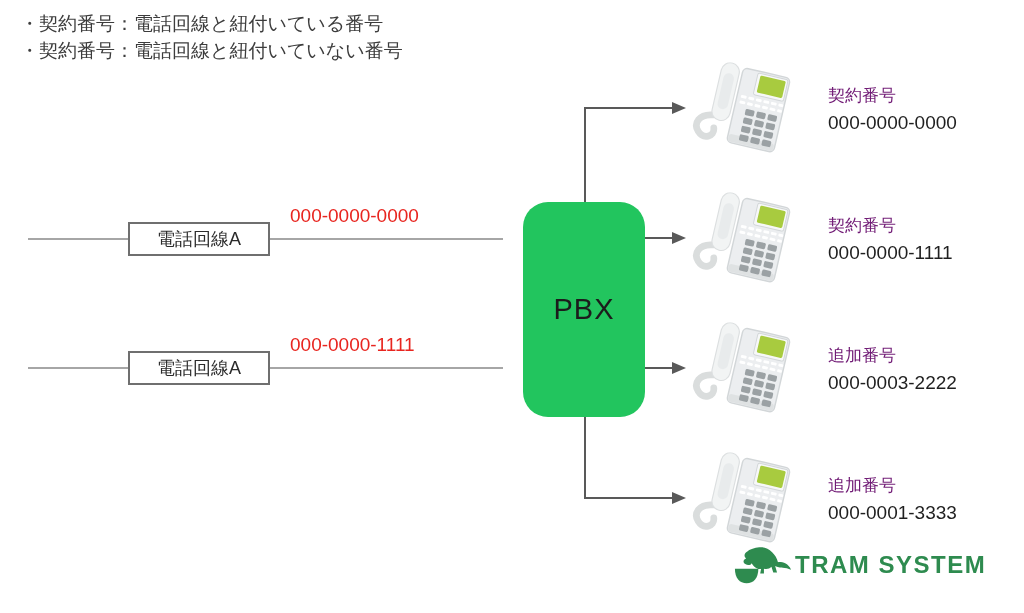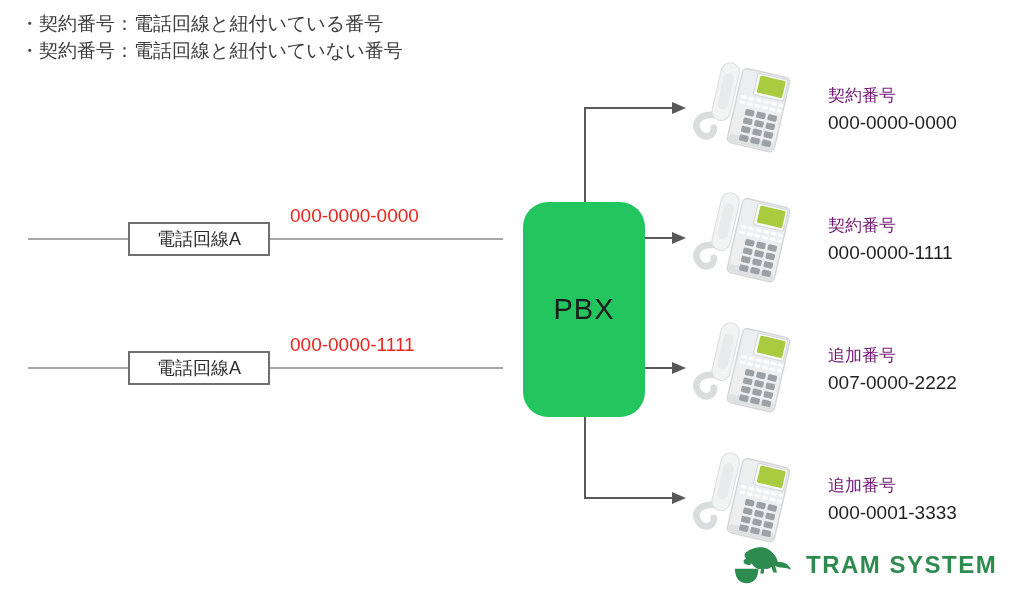--- a/index.html
+++ b/index.html
@@ -41,21 +41,21 @@
   .phone-label { position:absolute; left:828px; }
   .phone-label.l1 { top:84px; }
   .phone-label.l2 { top:214px; }
   .phone-label.l3 { top:344px; }
   .phone-label.l4 { top:474px; }
   .phone-type { color:#701a75; font-size:17px; margin-bottom:5px; }
   .phone-number { color:#1f1f1f; font-size:19px; }
   
   .logo { position:absolute; left:734px; top:544px; display:flex; align-items:center; }
   .logo-icon { width:58px; height:42px; flex:0 0 auto; }
-  .logo-text { color:#2e8b4f; font-weight:bold; font-size:24px; letter-spacing:1.5px; margin-left:14px; white-space:nowrap; }
+  .logo-text { color:#2e8b4f; font-weight:bold; font-size:24px; letter-spacing:1.5px; margin-left:3px; white-space:nowrap; }
   .defs-hidden { position:absolute; width:0; height:0; overflow:hidden; }
 </style>
 </head>
 <body>
 
 <svg class="defs-hidden" aria-hidden="true">
   <symbol id="phone-symbol" viewBox="0 0 110 95">
     <g transform="rotate(13 55 48)">
 
       <path d="M24,62 C10,64 6,75 13,82 C20,89 31,84 28,75" fill="none" stroke="#dadddd" stroke-width="7" stroke-linecap="round"></path>
@@ -149,21 +149,21 @@
   <div class="phone-label l1">
     <div class="phone-type">契約番号</div>
     <div class="phone-number">000-0000-0000</div>
   </div>
   <div class="phone-label l2">
     <div class="phone-type">契約番号</div>
     <div class="phone-number">000-0000-1111</div>
   </div>
   <div class="phone-label l3">
     <div class="phone-type">追加番号</div>
-    <div class="phone-number">007-0000-2222</div>
+    <div class="phone-number">000-0003-2222</div>
   </div>
   <div class="phone-label l4">
     <div class="phone-type">追加番号</div>
     <div class="phone-number">000-0001-3333</div>
   </div>
 
   <div class="logo">
     <svg class="logo-icon" viewBox="0 0 62 44">
       <g fill="#2e8b4f">
 

